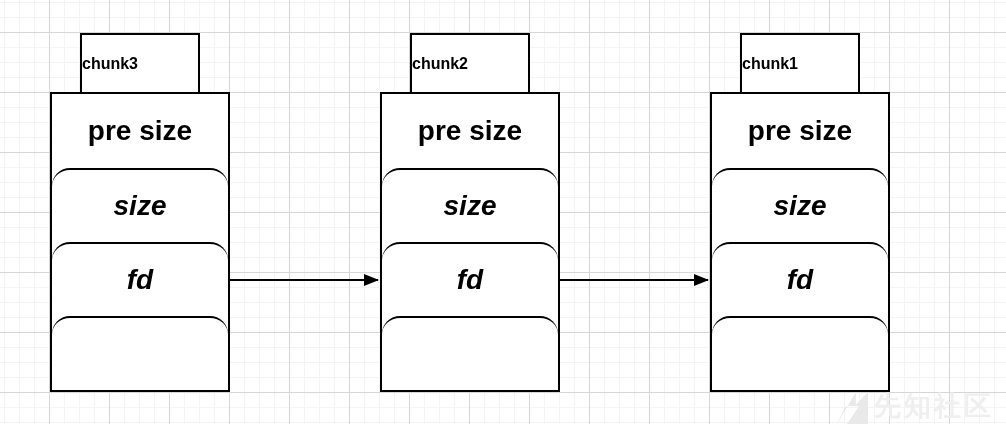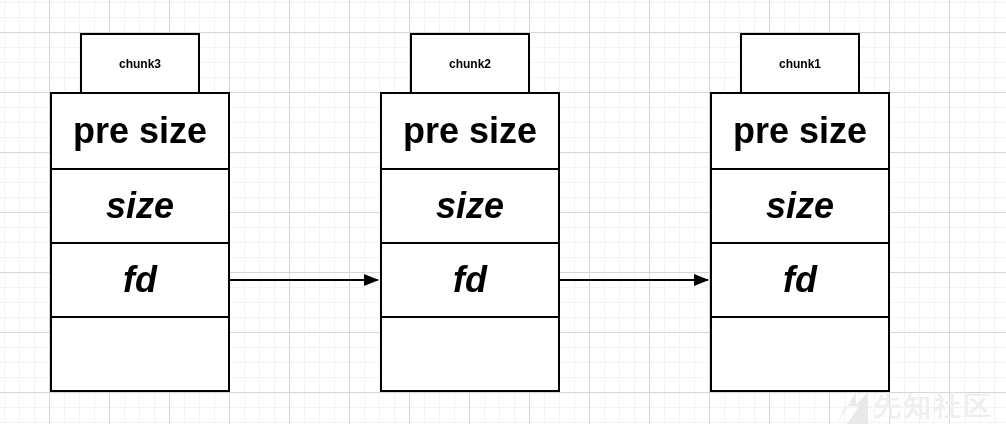--- a/index.html
+++ b/index.html
@@ -72,43 +72,44 @@
     position: absolute;
     left: 30px;
     top: 0;
     width: 120px;
     height: 61px;
     box-sizing: border-box;
     border: 2px solid #000000;
     background: #ffffff;
     display: flex;
     align-items: center;
-    justify-content: center;
-    font-size: 12px;
+    justify-content: flex-start;
+    font-size: 16px;
     font-weight: bold;
     color: #000000;
   }
   .chunk-body {
     position: absolute;
     left: 0;
     top: 59px;
     width: 180px;
     box-sizing: border-box;
     border: 2px solid #000000;
     background: #ffffff;
   }
   .chunk-row {
     height: 74px;
     box-sizing: border-box;
     display: flex;
     align-items: center;
     justify-content: center;
-    font-size: 36px;
+    font-size: 28px;
     font-weight: bold;
     color: #000000;
+    border-radius: 18px;
   }
   .chunk-row + .chunk-row {
     border-top: 2px solid #000000;
     font-style: italic;
   }
 </style>
 </head>
 <body>
 
 <div class="canvas">

